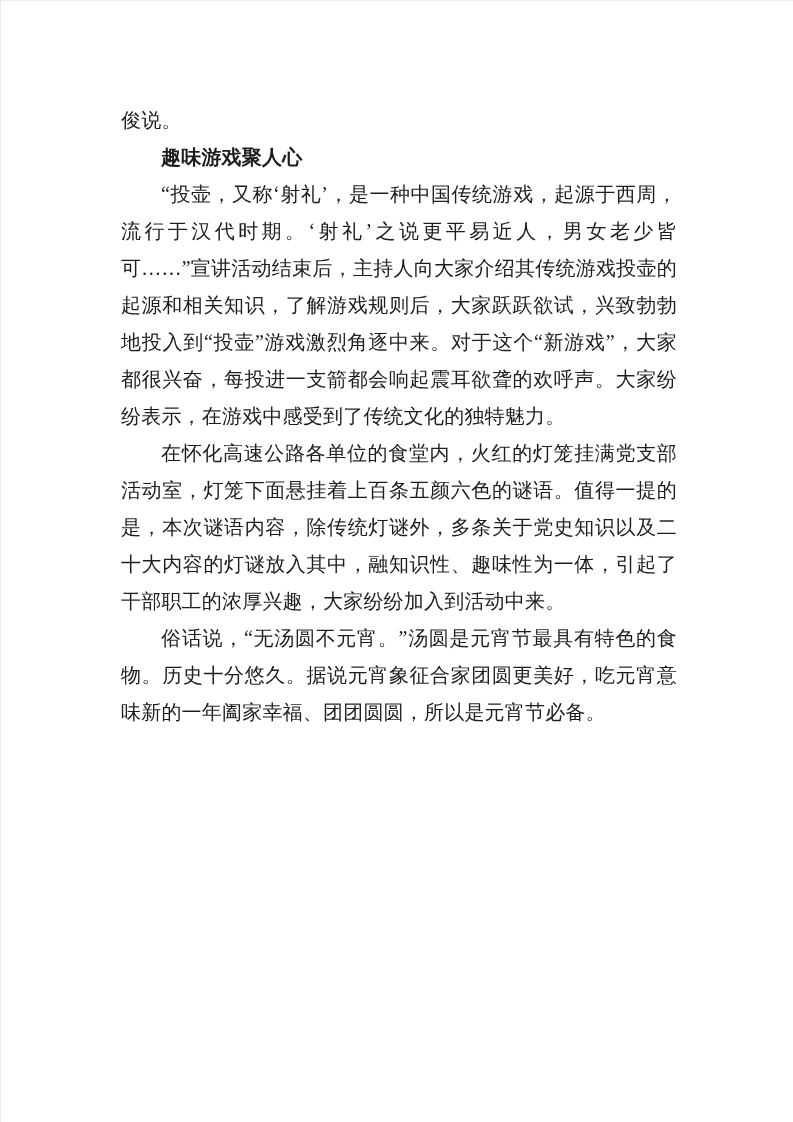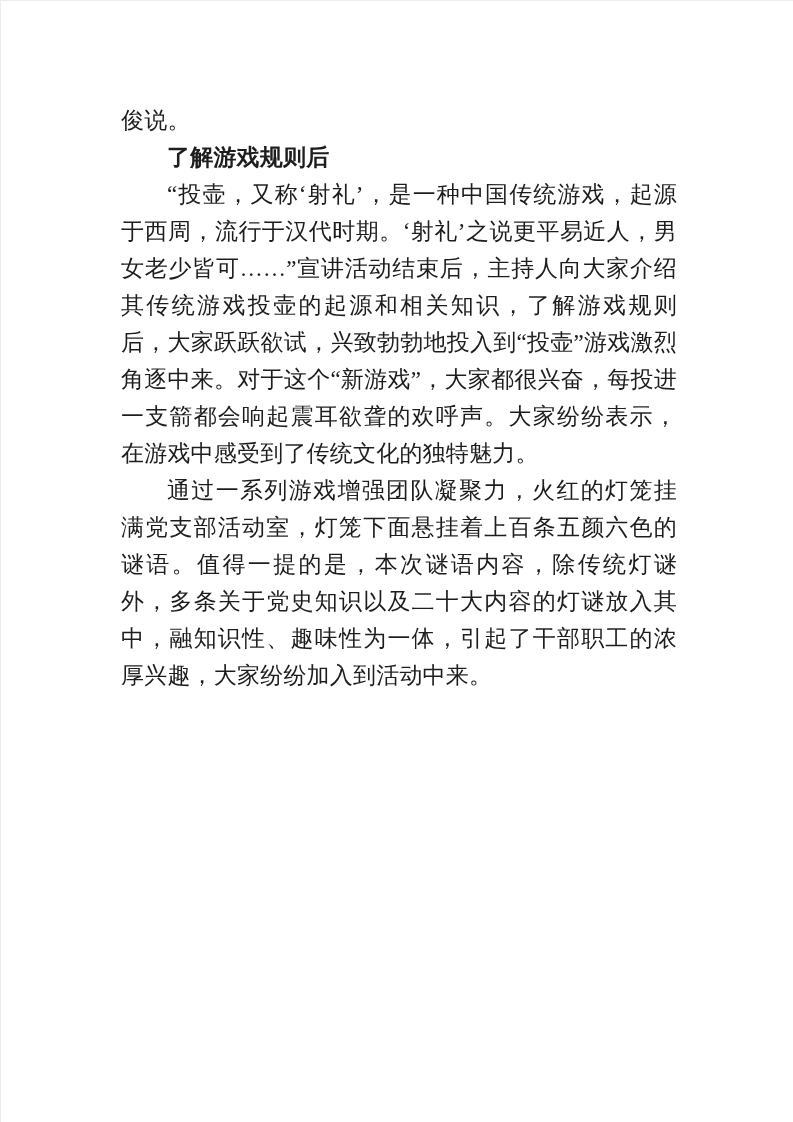--- a/index.html
+++ b/index.html
@@ -21,21 +21,21 @@
     border-top: 1px solid #ececec;
     border-left: 1px solid #ececec;
     box-sizing: border-box;
   }
   .content {
     position: absolute;
     left: 120px;
     top: 101px;
     width: 556px;
     color: #1d1d1d;
-    font-size: 23px;
+    font-size: 20px;
     line-height: 37px;
     text-align: justify;
     letter-spacing: 0.2px;
   }
   .para {
     margin: 0;
     padding: 0;
   }
   .para.indent {
     text-indent: 2em;
@@ -43,17 +43,18 @@
   .p-heading {
     font-weight: 700;
   }
 </style>
 </head>
 <body>
 
 <div class="page">
   <main class="content" id="doc-body">
       <p class="para p-body">俊说。</p>
-      <p class="para p-heading indent">了解游戏规则后</p>
+      <p class="para p-heading indent">趣味游戏聚人心</p>
       <p class="para p-body indent">“投壶，又称‘射礼’，是一种中国传统游戏，起源于西周，流行于汉代时期。‘射礼’之说更平易近人，男女老少皆可……”宣讲活动结束后，主持人向大家介绍其传统游戏投壶的起源和相关知识，了解游戏规则后，大家跃跃欲试，兴致勃勃地投入到“投壶”游戏激烈角逐中来。对于这个“新游戏”，大家都很兴奋，每投进一支箭都会响起震耳欲聋的欢呼声。大家纷纷表示，在游戏中感受到了传统文化的独特魅力。</p>
-      <p class="para p-body indent">通过一系列游戏增强团队凝聚力，火红的灯笼挂满党支部活动室，灯笼下面悬挂着上百条五颜六色的谜语。值得一提的是，本次谜语内容，除传统灯谜外，多条关于党史知识以及二十大内容的灯谜放入其中，融知识性、趣味性为一体，引起了干部职工的浓厚兴趣，大家纷纷加入到活动中来。</p>
+      <p class="para p-body indent">在怀化高速公路各单位的食堂内，火红的灯笼挂满党支部活动室，灯笼下面悬挂着上百条五颜六色的谜语。值得一提的是，本次谜语内容，除传统灯谜外，多条关于党史知识以及二十大内容的灯谜放入其中，融知识性、趣味性为一体，引起了干部职工的浓厚兴趣，大家纷纷加入到活动中来。</p>
+      <p class="para p-body indent">俗话说，“无汤圆不元宵。”汤圆是元宵节最具有特色的食物。历史十分悠久。据说元宵象征合家团圆更美好，吃元宵意味新的一年阖家幸福、团团圆圆，所以是元宵节必备。</p>
     </main>
 </div>
 
 </body></html>

